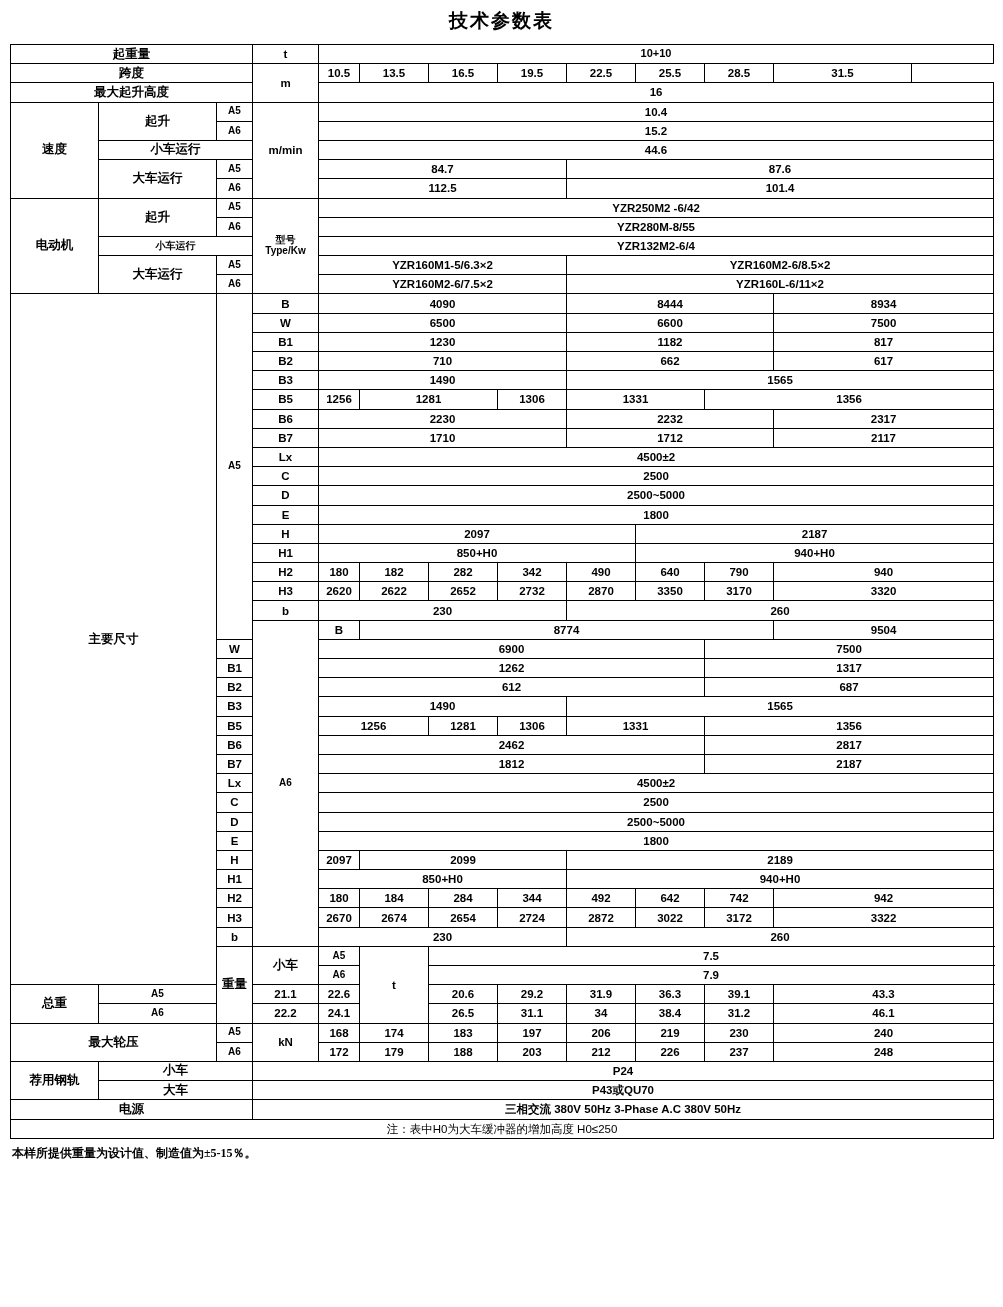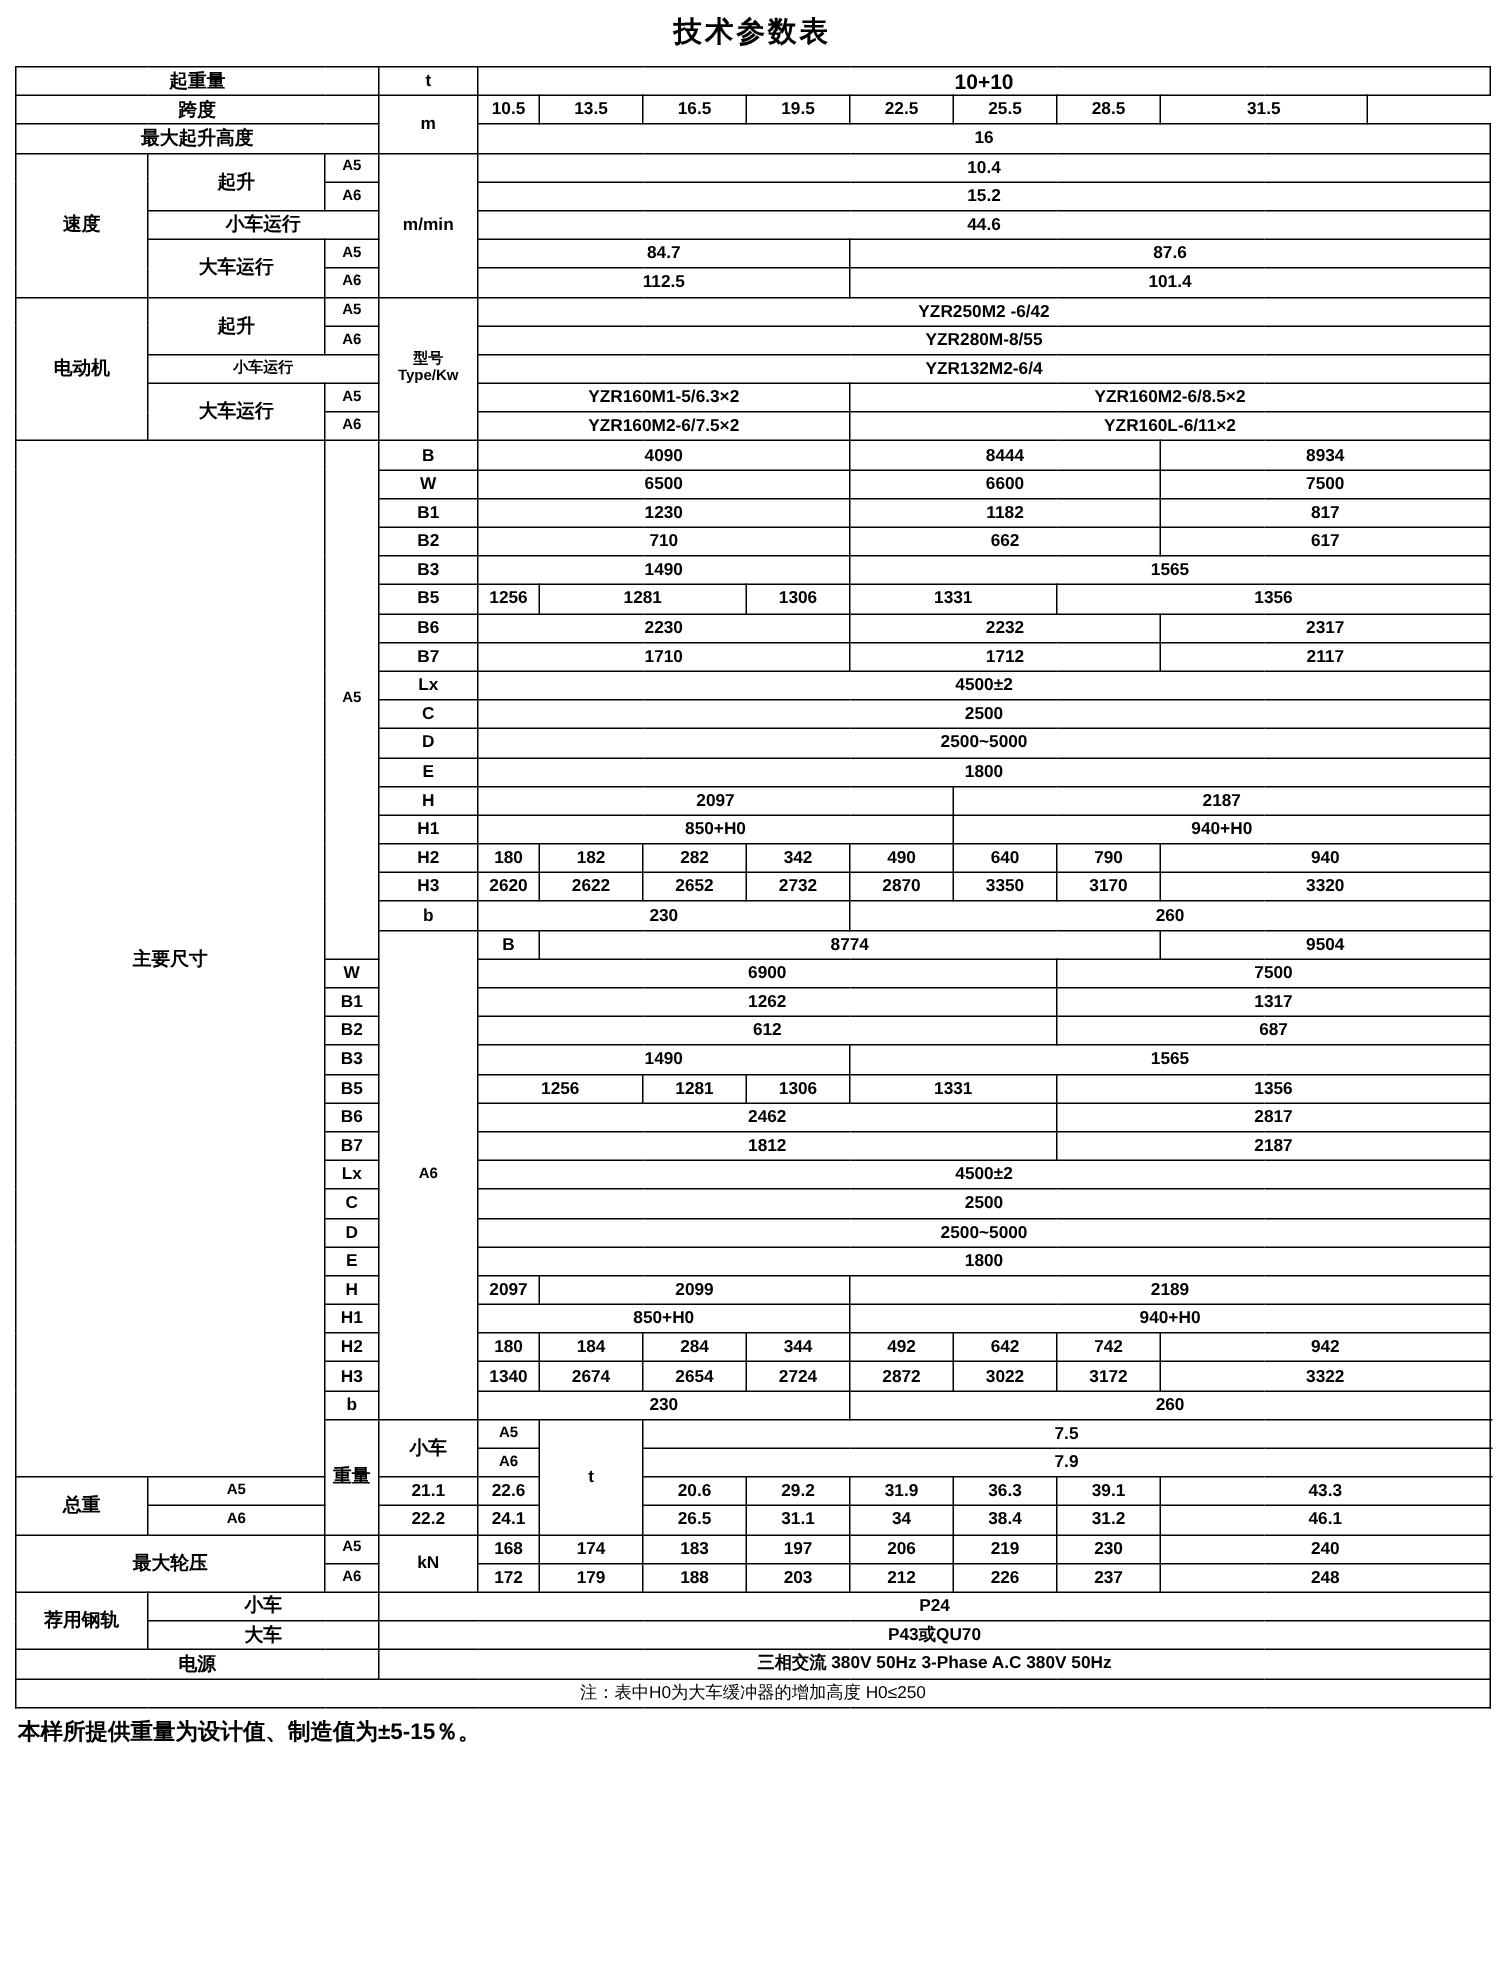--- a/index.html
+++ b/index.html
@@ -30,33 +30,34 @@
     vertical-align:middle;
     padding:0;
     height:18.2px;
     line-height:1.05;
     overflow:hidden;
     white-space:nowrap;
   }
   td.lbl{font-size:12.5px;}
   td.sm{font-size:10px;}
   td.unit{font-size:11.5px;}
-  td.big{font-size:14px;}
+  td.big{font-size:11px;}
   .note-row td{
     border:1px solid #000;
     text-align:center;
     font-size:11.5px;
     font-weight:normal;
     height:20px;
   }
   .footnote{
-    font-size:15px;
+    font-size:12px;
     font-weight:bold;
     padding-top:6px;
     padding-left:2px;
+    font-family:Liberation Serif, serif;
   }
 </style>
 </head>
 <body>
 
 <div class="page">
 
   <div class="title">技术参数表</div>
 
   <table class="spec">
@@ -341,21 +342,21 @@
       <td>184</td>
       <td>284</td>
       <td>344</td>
       <td>492</td>
       <td>642</td>
       <td>742</td>
       <td colspan="3">942</td>
     </tr>
     <tr>
       <td>H3</td>
-      <td>1340</td>
+      <td>2670</td>
       <td>2674</td>
       <td>2654</td>
       <td>2724</td>
       <td>2872</td>
       <td>3022</td>
       <td>3172</td>
       <td colspan="3">3322</td>
     </tr>
     <tr>
       <td>b</td>

